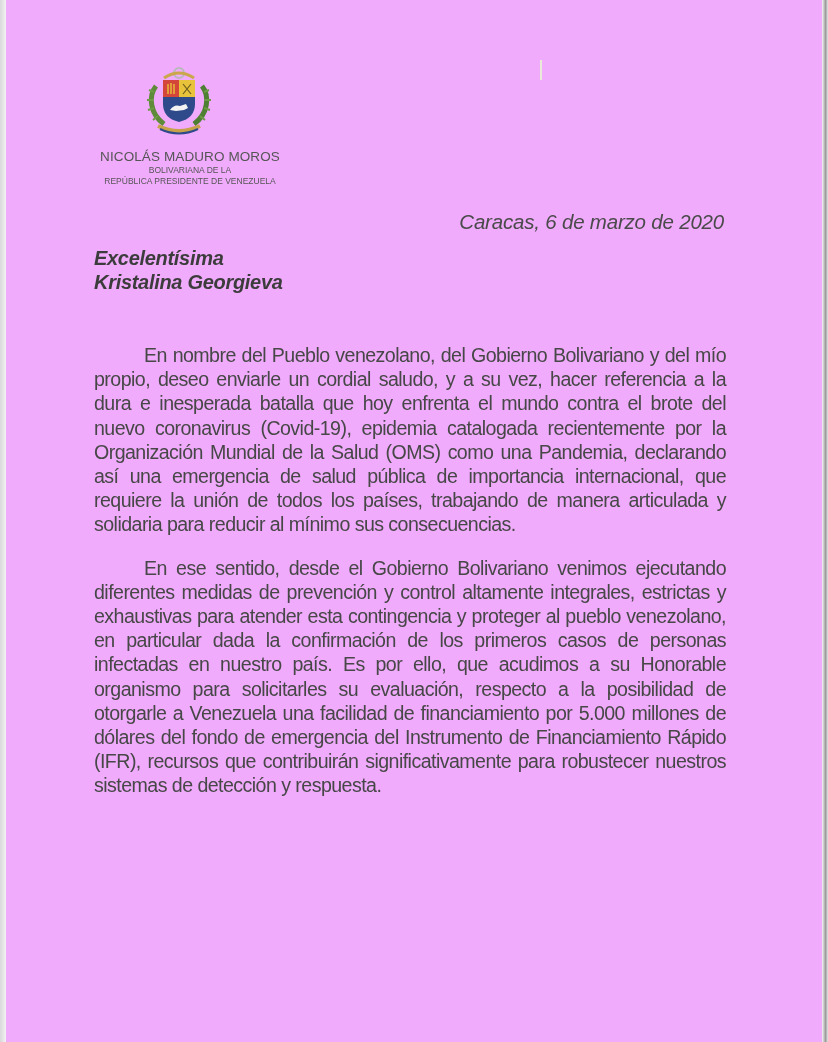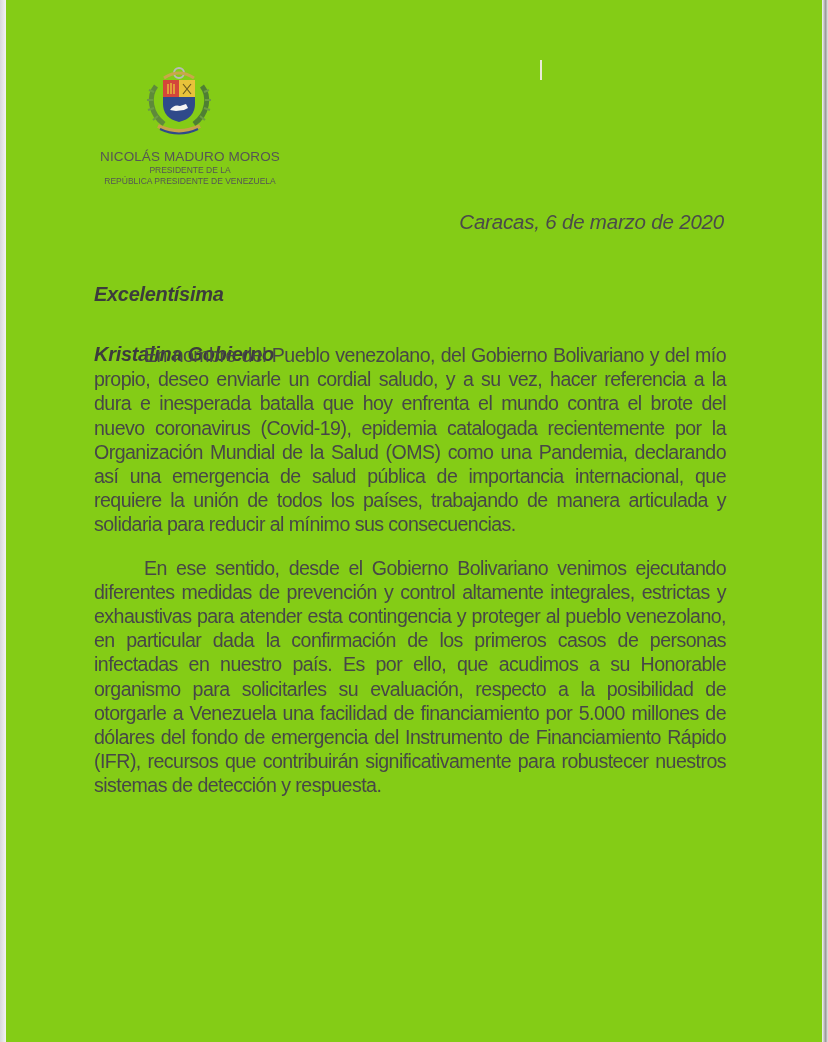--- a/index.html
+++ b/index.html
@@ -11,21 +11,21 @@
       height: 1042px;
       background: #ffffff;
       position: relative;
       overflow: hidden;
       font-family: "Liberation Sans", sans-serif;
     }
     .page {
       position: absolute;
       left: 0; top: 0;
       width: 828px; height: 1042px;
-      background: #84cc16;
+      background: #f0abfc;
     }
     .left-edge {
       position: absolute;
       left: 0; top: 0;
       width: 6px; height: 1042px;
       background: linear-gradient(to right, #d8d8da, #f2f2f3);
     }
     .right-edge {
       position: absolute;
       right: 0; top: 0;
@@ -70,21 +70,21 @@
     }
     .addressee {
       position: absolute;
       left: 94px; top: 246px;
       color: #3c3c3c;
       font-style: italic;
       font-size: 20px;
       line-height: 24px;
       letter-spacing: -0.3px;
     }
-    .addressee .bold { font-weight: bold; margin-top: 36px; }
+    .addressee .bold { font-weight: bold; }
     .body-text {
       position: absolute;
       left: 94px; top: 343px;
       width: 632px;
       color: #474747;
       font-size: 19.6px;
       line-height: 24.2px;
       letter-spacing: -0.55px;
       word-spacing: 0px;
     }
@@ -124,28 +124,28 @@
 
       <path d="M24 44 Q28 38 34 40 L40 38 L42 42 L38 44 L30 45 Z" fill="#f4f4f4"></path>
 
       <path d="M12 60 Q33 70 54 60" stroke="#c8a24a" stroke-width="4" fill="none"></path>
       <path d="M14 63 Q33 72 52 63" stroke="#2f4a8a" stroke-width="2" fill="none"></path>
     </svg>
   </div>
 
   <div class="letterhead">
     <div class="lh-name">NICOLÁS MADURO MOROS</div>
-    <div class="lh-title">PRESIDENTE DE LA</div>
+    <div class="lh-title">BOLIVARIANA DE LA</div>
     <div class="lh-title">REPÚBLICA PRESIDENTE DE VENEZUELA</div>
   </div>
 
   <div class="date">Caracas, 6 de marzo de 2020</div>
 
   <div class="addressee">
     <div class="bold">Excelentísima</div>
-    <div class="bold">Kristalina Gobierno</div>
+    <div class="bold">Kristalina Georgieva</div>
   </div>
 
   <div class="body-text">
     <p class="last">En nombre del Pueblo venezolano, del Gobierno Bolivariano y del mío propio, deseo enviarle un cordial saludo, y a su vez, hacer referencia a la dura e inesperada batalla que hoy enfrenta el mundo contra el brote del nuevo coronavirus (Covid-19), epidemia catalogada recientemente por la Organización Mundial de la Salud (OMS) como una Pandemia, declarando así una emergencia de salud pública de importancia internacional, que requiere la unión de todos los países, trabajando de manera articulada y solidaria para reducir al mínimo sus consecuencias.</p>
     <p class="last">En ese sentido, desde el Gobierno Bolivariano venimos ejecutando diferentes medidas de prevención y control altamente integrales, estrictas y exhaustivas para atender esta contingencia y proteger al pueblo venezolano, en particular dada la confirmación de los primeros casos de personas infectadas en nuestro país. Es por ello, que acudimos a su Honorable organismo para solicitarles su evaluación, respecto a la posibilidad de otorgarle a Venezuela una facilidad de financiamiento por 5.000 millones de dólares del fondo de emergencia del Instrumento de Financiamiento Rápido (IFR), recursos que contribuirán significativamente para robustecer nuestros sistemas de detección y respuesta.</p>
   </div>
 </div>
 
 </body></html>

